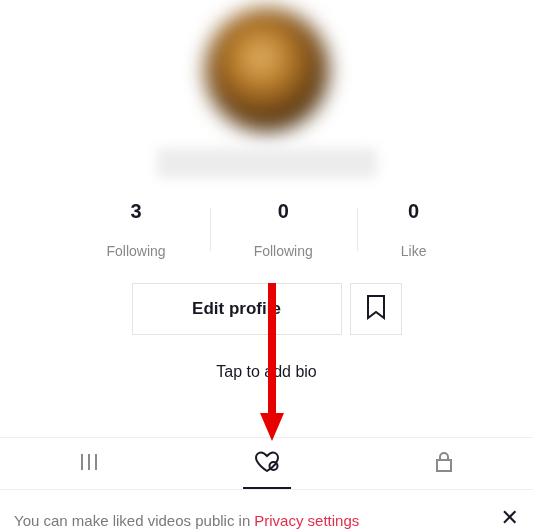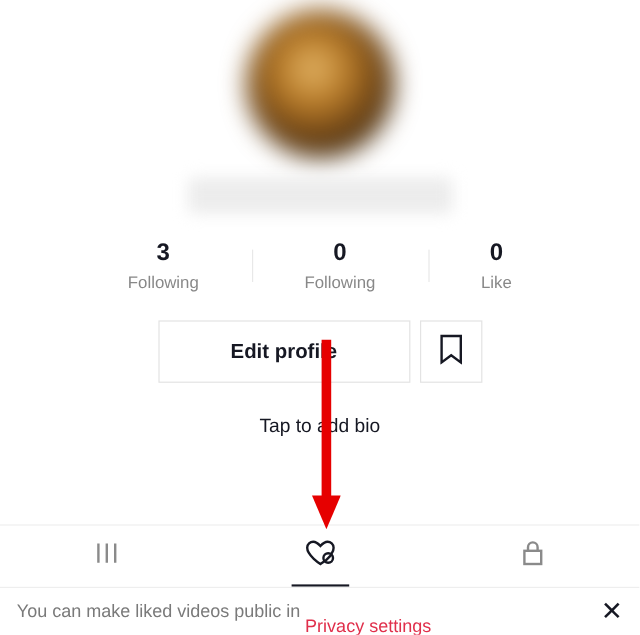--- a/index.html
+++ b/index.html
@@ -57,21 +57,21 @@
   background: #e8e8e8;
 }
 .stat-value {
   font-size: 20px;
   font-weight: 700;
   color: #161823;
 }
 .stat-label {
   font-size: 14px;
   color: #888;
-  margin-top: 4px;
+  margin-top: 20px;
 }
 .actions {
   display: flex;
   gap: 8px;
   margin-top: 24px;
 }
 .edit-btn {
   width: 210px;
   height: 52px;
   border: 1px solid #e3e3e3;
@@ -128,21 +128,21 @@
   background: #161823;
 }
 .banner {
   position: absolute;
   bottom: 0;
   left: 0;
   width: 100%;
   height: 40px;
   border-top: 1px solid #eee;
   display: flex;
-  align-items: center;
+  align-items: flex-end;
   padding: 0 14px;
   font-size: 15px;
   color: #7a7a7a;
   background: #fff;
 }
 .banner-link {
   color: #e02f4b;
   margin-left: 4px;
   cursor: pointer;
   margin-top: 26px;

